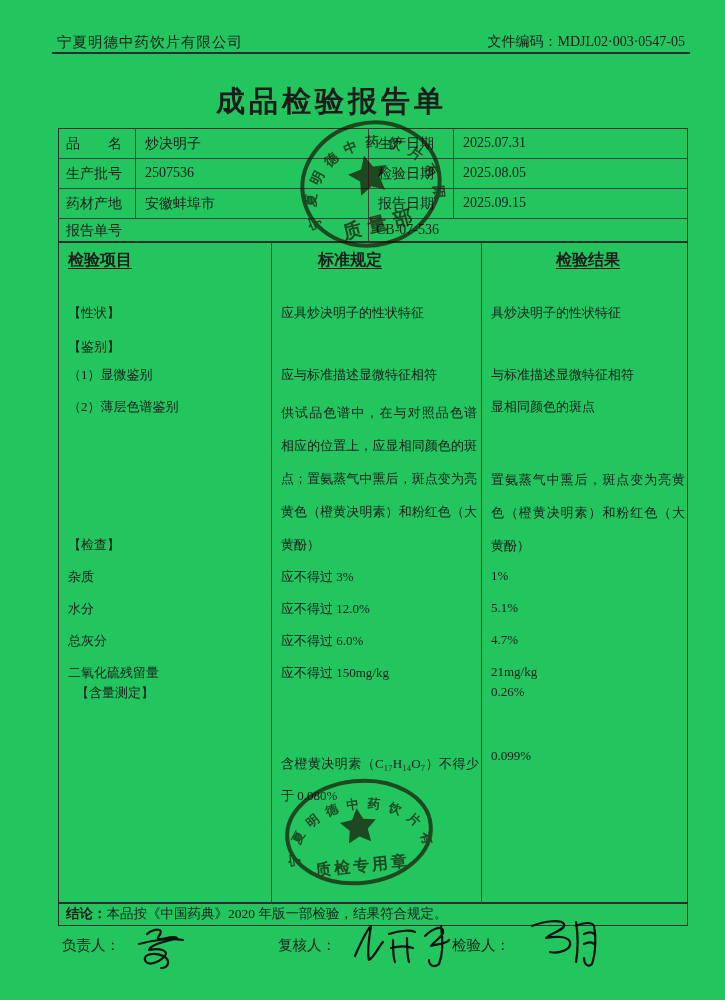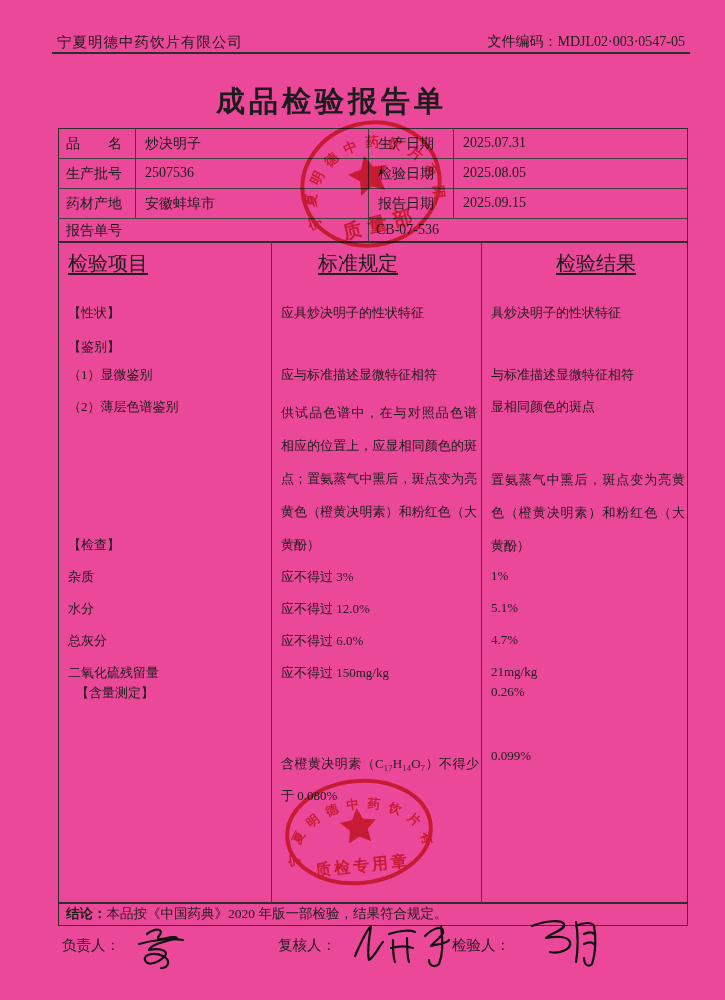--- a/index.html
+++ b/index.html
@@ -1,32 +1,32 @@
 <!DOCTYPE html>
 <html><head>
 <meta charset="utf-8">
 <style>
   html,body{margin:0;padding:0;background:#888;}
   .page{
-    position:relative;width:725px;height:1000px;background:#ec4899;
+    position:relative;width:725px;height:1000px;background:#22c55e;
     margin:0 auto;overflow:hidden;
     font-family:"Liberation Serif","DejaVu Serif",serif;
     color:#1c1c1c;
   }
   .abs{position:absolute;}
   .hl{position:absolute;background:#3f3f3f;height:1px;}
   .vl{position:absolute;background:#3f3f3f;width:1px;}
   .company{left:57px;top:33px;font-size:14.5px;letter-spacing:1px;}
   .doccode{right:40px;top:33px;font-size:14px;font-family:"Liberation Serif","DejaVu Serif",serif;}
   .rule{left:52px;top:52px;width:638px;height:2px;background:#2e2e2e;}
   .title{left:0;top:82px;width:663px;text-align:center;font-size:29px;font-weight:bold;letter-spacing:4px;}
   .cell{position:absolute;font-size:14px;white-space:nowrap;}
   .small{font-size:13px;}
   .para{white-space:normal;line-height:33px;text-align:justify;}
-  .colhead{font-size:20px;text-decoration:underline;text-underline-offset:3px;}
+  .colhead{font-size:16px;text-decoration:underline;text-underline-offset:3px;font-weight:bold;}
   .concl{font-size:13.5px;white-space:nowrap;}
   .siglabel{font-size:14.5px;}
   .stamp{position:absolute;mix-blend-mode:multiply;opacity:0.88;}
   .sig path{stroke:#111;stroke-width:2.2;fill:none;stroke-linecap:round;stroke-linejoin:round;}
 </style>
 </head>
 <body>
 
 <div class="page">
 

